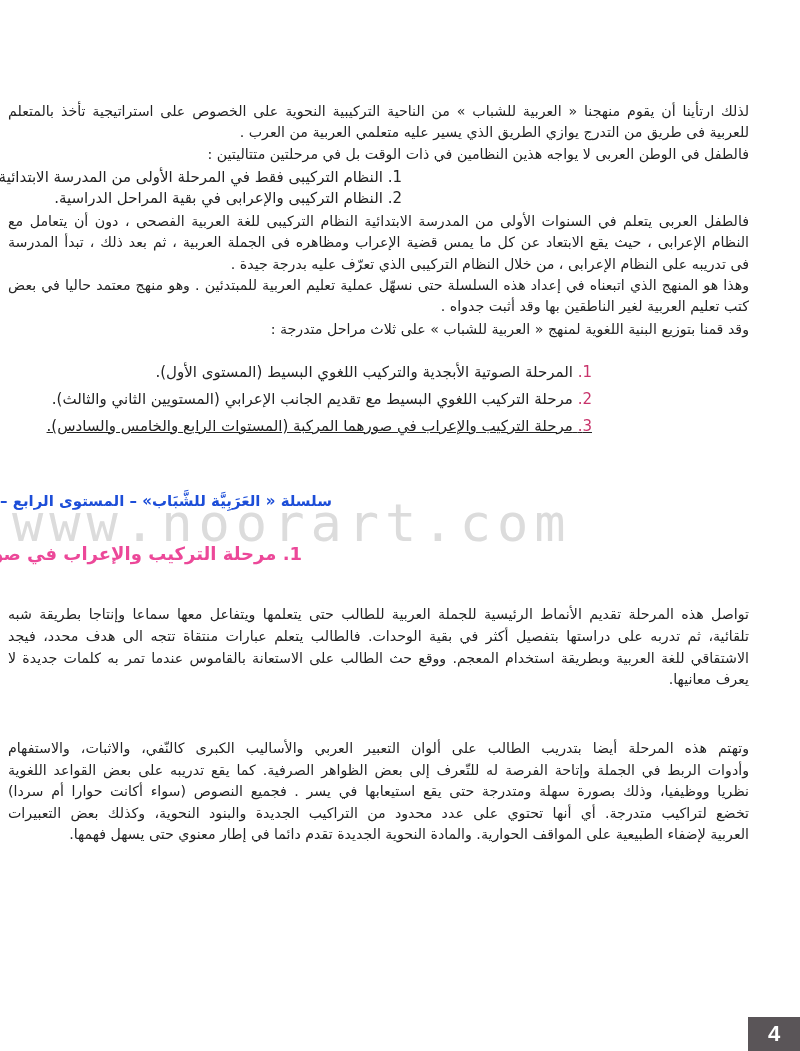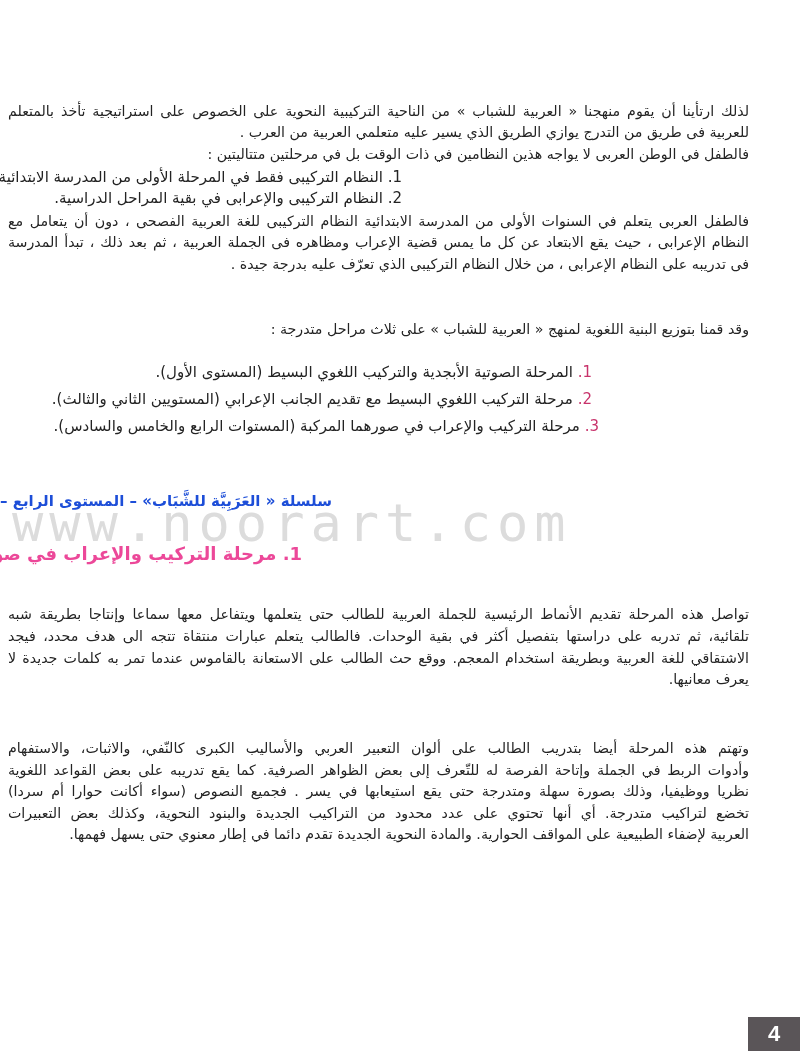--- a/index.html
+++ b/index.html
@@ -57,34 +57,38 @@
     <span class="num-plain">2.</span>
     <span>النظام التركيبى والإعرابى في بقية المراحل الدراسية.</span>
   </div>
 
   <div class="para" style="top:211px;">
     <span class="line just">فالطفل العربى يتعلم في السنوات الأولى من المدرسة الابتدائية النظام التركيبى للغة العربية الفصحى ، دون أن يتعامل مع</span>
     <span class="line just">النظام الإعرابى ، حيث يقع الابتعاد عن كل ما يمس قضية الإعراب ومظاهره فى الجملة العربية ، ثم بعد ذلك ، تبدأ المدرسة</span>
     <span class="line">فى تدريبه على النظام الإعرابى ، من خلال النظام التركيبى الذي تعرّف عليه بدرجة جيدة .</span>
   </div>
 
+  <div class="para" style="top:275px;">
+    <span class="line just">وهذا هو المنهج الذي اتبعناه في إعداد هذه السلسلة حتى نسهّل عملية تعليم العربية للمبتدئين . وهو منهج معتمد حاليا في بعض</span>
+    <span class="line">كتب تعليم العربية لغير الناطقين بها وقد أثبت جدواه .</span>
+  </div>
 
   <div class="para" style="top:319px;">
     <span class="line">وقد قمنا بتوزيع البنية اللغوية لمنهج « العربية للشباب » على ثلاث مراحل متدرجة :</span>
   </div>
 
   <div class="list-item" style="right:60px; top:362px;">
     <span class="num">1.</span>
     <span>المرحلة الصوتية الأبجدية والتركيب اللغوي البسيط (المستوى الأول).</span>
   </div>
   <div class="list-item" style="right:60px; top:389px;text-align:center;">
     <span class="num">2.</span>
     <span>مرحلة التركيب اللغوي البسيط مع تقديم الجانب الإعرابي (المستويين الثاني والثالث).</span>
   </div>
-  <div class="list-item" style="right:53px; top:416px;">
+  <div class="list-item" style="right:60px; top:416px;text-decoration:underline;">
     <span class="num">3.</span>
     <span>مرحلة التركيب والإعراب في صورهما المركبة (المستوات الرابع والخامس والسادس).</span>
   </div>
 
   <div class="watermark">www.noorart.com</div>
 
   <div class="heading z1">سلسلة « العَرَبِيَّة للشَّبَاب» – المستوى الرابع –</div>
 
   <div class="subheading z1">
     <span>1.</span>

